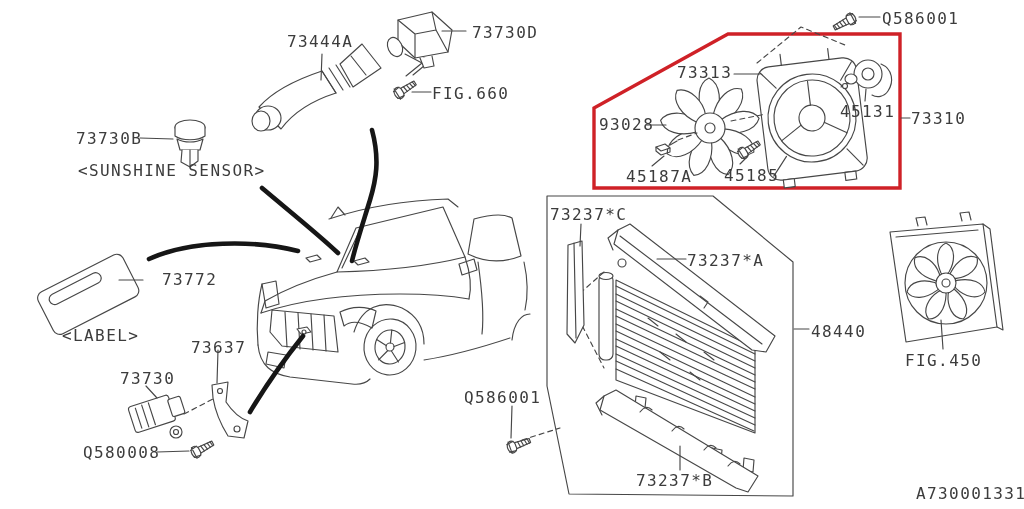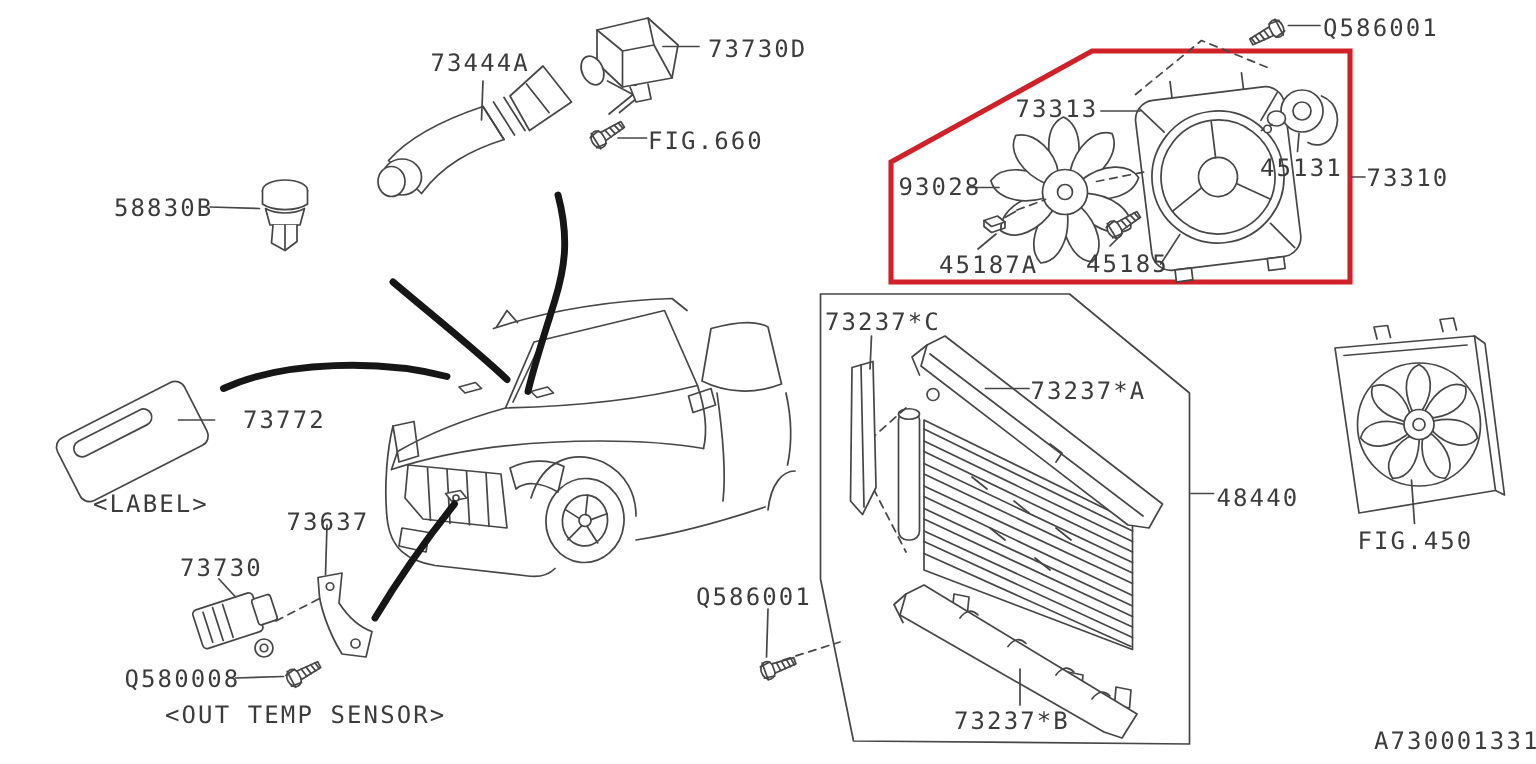--- a/index.html
+++ b/index.html
@@ -254,27 +254,27 @@
     <path d="M809,329 L794,329"></path>
     <path d="M512,406 L511,438"></path>
     <path d="M680,446 L680,470"></path>
     <path d="M941,320 L943,349"></path>
   </g>
 </svg>
 
 <div class="lbl" style="left:287px;top:33px">73444A</div>
 <div class="lbl" style="left:472px;top:24px">73730D</div>
 <div class="lbl" style="left:432px;top:85px">FIG.660</div>
-<div class="lbl" style="left:76px;top:130px">58830B</div>
+<div class="lbl" style="left:76px;top:130px">73730B</div>
+<div class="lbl" style="left:78px;top:162px">&lt;SUNSHINE SENSOR&gt;</div>
 <div class="lbl" style="left:162px;top:271px">73772</div>
 <div class="lbl" style="left:62px;top:327px">&lt;LABEL&gt;</div>
 <div class="lbl" style="left:191px;top:339px">73637</div>
 <div class="lbl" style="left:120px;top:370px">73730</div>
 <div class="lbl" style="left:83px;top:444px">Q580008</div>
-<div class="lbl" style="left:110px;top:468px">&lt;OUT TEMP SENSOR&gt;</div>
 <div class="lbl" style="left:882px;top:10px">Q586001</div>
 <div class="lbl" style="left:677px;top:64px">73313</div>
 <div class="lbl" style="left:599px;top:116px">93028</div>
 <div class="lbl" style="left:840px;top:103px">45131</div>
 <div class="lbl" style="left:911px;top:110px">73310</div>
 <div class="lbl" style="left:626px;top:168px">45187A</div>
 <div class="lbl" style="left:724px;top:167px">45185</div>
 <div class="lbl" style="left:550px;top:206px">73237*C</div>
 <div class="lbl" style="left:687px;top:252px">73237*A</div>
 <div class="lbl" style="left:811px;top:323px">48440</div>

